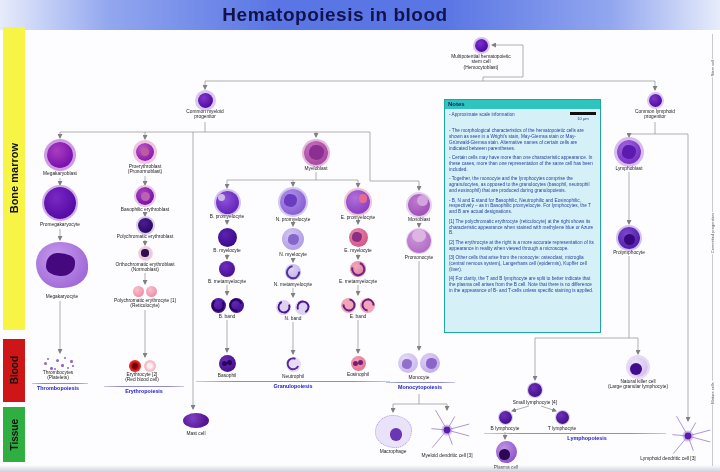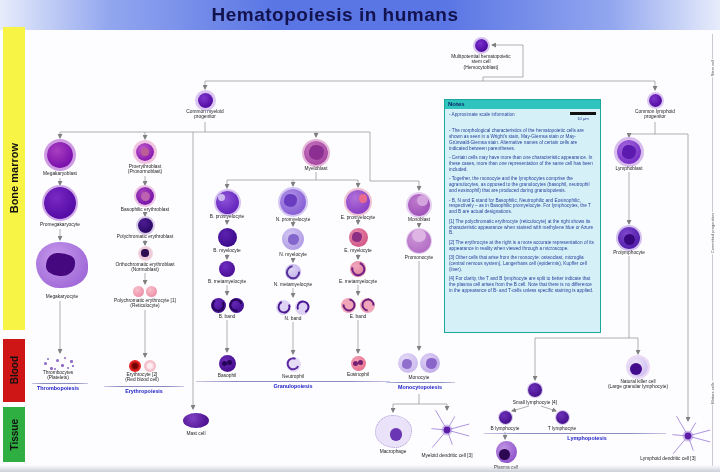--- a/index.html
+++ b/index.html
@@ -31,21 +31,21 @@
   .side-lbl{position:absolute;transform:translate(-50%,-50%) rotate(-90deg);font-size:4px;
             color:#555;background:#fdfdff;padding:0 1px;white-space:nowrap;}
   #rightline{position:absolute;left:712px;top:34px;width:1px;height:432px;background:#c9c9d2;}
   #bottomfade{position:absolute;left:0;bottom:0;width:720px;height:7px;
               background:linear-gradient(180deg,rgba(210,212,222,0),#cdd0da);}
 </style>
 </head>
 <body>
 
 <div id="stage">
-  <div id="titlebar">Hematopoiesis in humans</div>
+  <div id="titlebar">Hematopoiesis in blood</div>
 
   <div id="bands">
       <div class="band" style="top: 27px; height: 303px; background: rgb(248, 244, 69);">
         <span style="font-size: 11px;">Bone marrow</span>
       </div>
       <div class="band" style="top: 339px; height: 63px; background: rgb(207, 22, 22);">
         <span style="font-size: 10px;">Blood</span>
       </div>
       <div class="band" style="top: 407px; height: 55px; background: rgb(47, 174, 66);">
         <span style="font-size: 10px;">Tissue</span>

